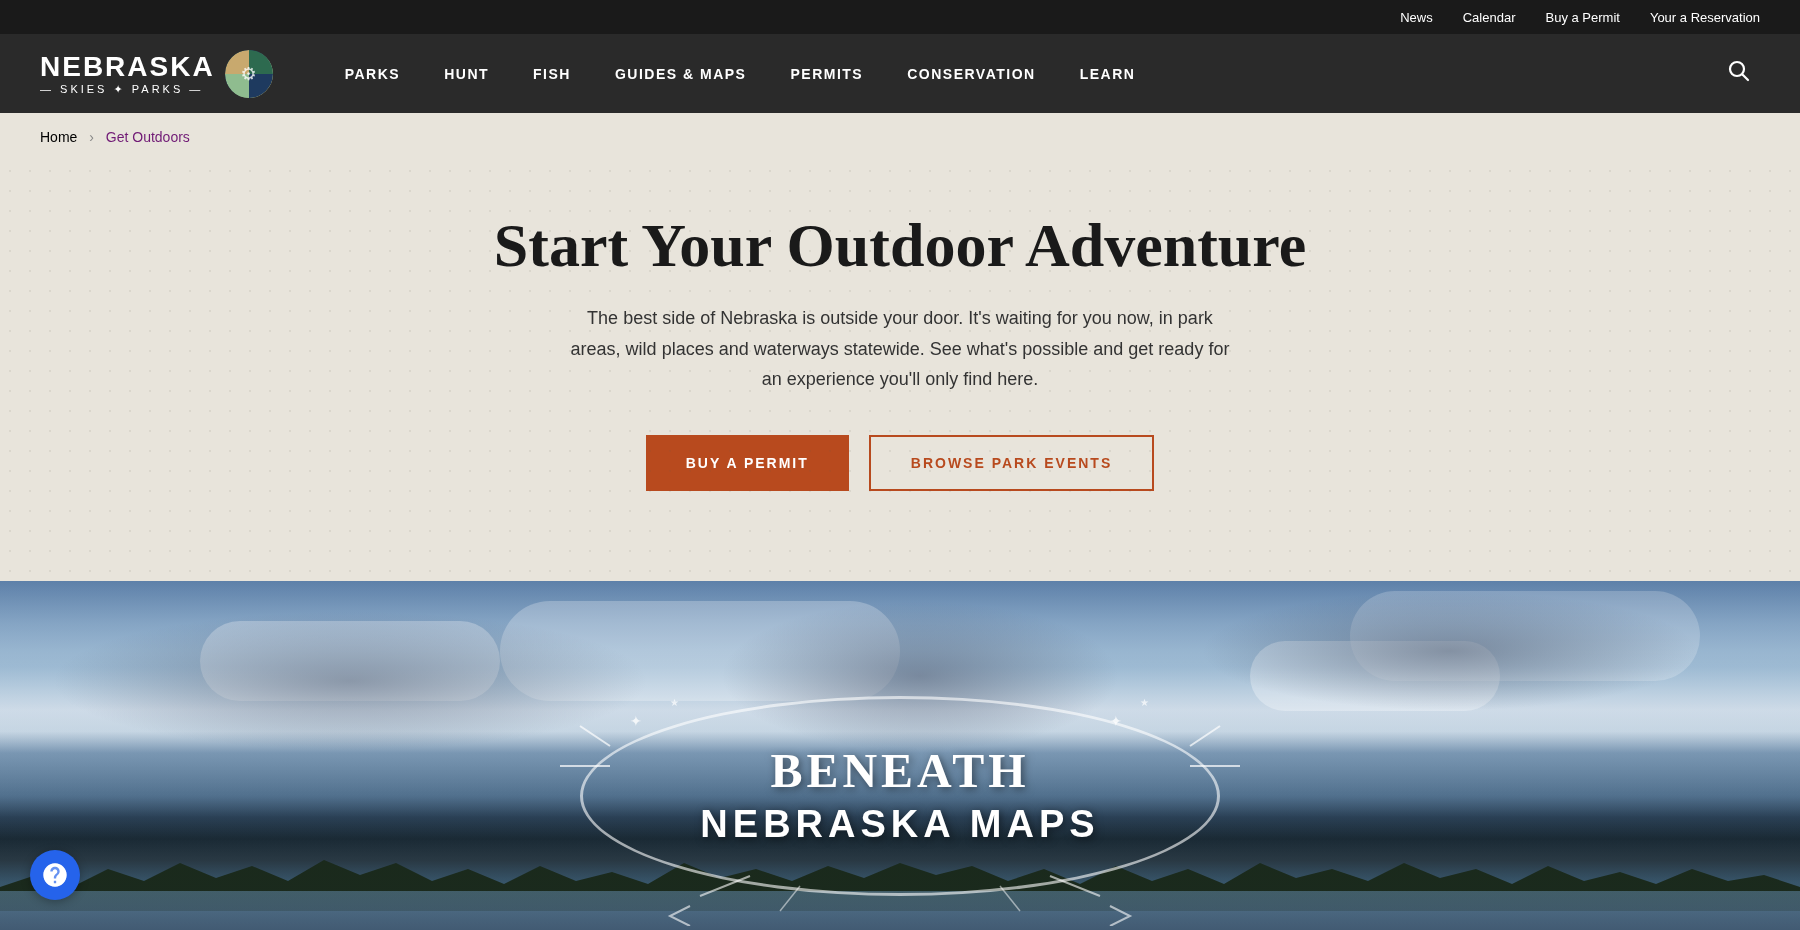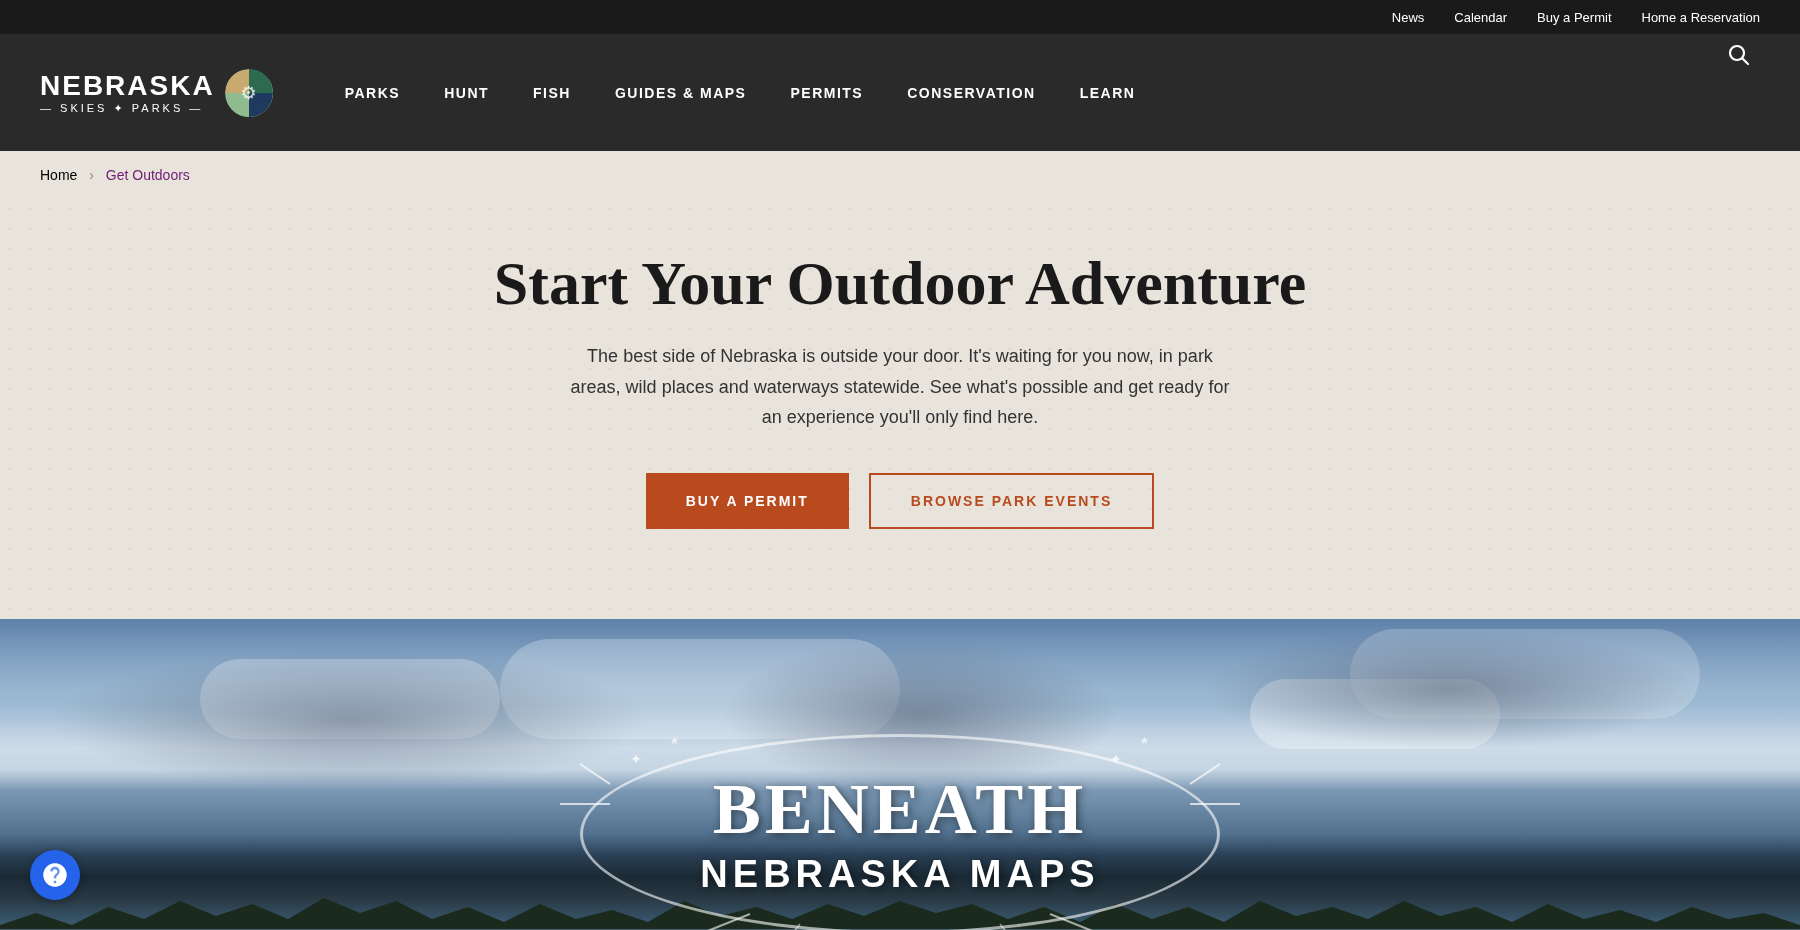--- a/index.html
+++ b/index.html
@@ -18,22 +18,23 @@
     .top-bar a {
       color: #ffffff;
       text-decoration: none;
       font-size: 13px;
       font-family: Arial, sans-serif;
     }
 
     
     .main-nav {
       background: #2a2a2a;
-      height: 117px;
-      display: flex;
+      height: 79px;
+      display: flex;
+      align-items: center;
       padding: 0 40px;
       gap: 0;
     }
     .logo-area {
       display: flex;
       align-items: center;
       margin-right: 50px;
     }
     .logo-text {
       color: white;
@@ -232,21 +233,21 @@
     .image-overlay-text {
       position: absolute;
       top: 50%;
       left: 50%;
       transform: translate(-50%, -50%);
       text-align: center;
       color: white;
       z-index: 10;
     }
     .beneath-text {
-      font-size: 72px;
+      font-size: 48px;
       font-weight: 900;
       font-family: Georgia, serif;
       letter-spacing: 4px;
       text-shadow: 2px 2px 8px rgba(0,0,0,0.5);
       line-height: 1;
       display: block;
     }
     .nebraska-skies-text {
       font-size: 38px;
       font-weight: 700;
@@ -349,21 +350,21 @@
       pointer-events: none;
     }
   </style>
 </head>
 <body>
 
 <div class="top-bar">
   <a href="#">News</a>
   <a href="#">Calendar</a>
   <a href="#">Buy a Permit</a>
-  <a href="#">Home a Reservation</a>
+  <a href="#">Your a Reservation</a>
 </div>
 
 <nav class="main-nav">
   <div class="logo-area">
     <div>
       <div class="logo-text">NEBRASKA</div>
       <div class="logo-text logo-sub">— SKIES ✦ PARKS —</div>
     </div>
     <div class="logo-icon"></div>
   </div>

